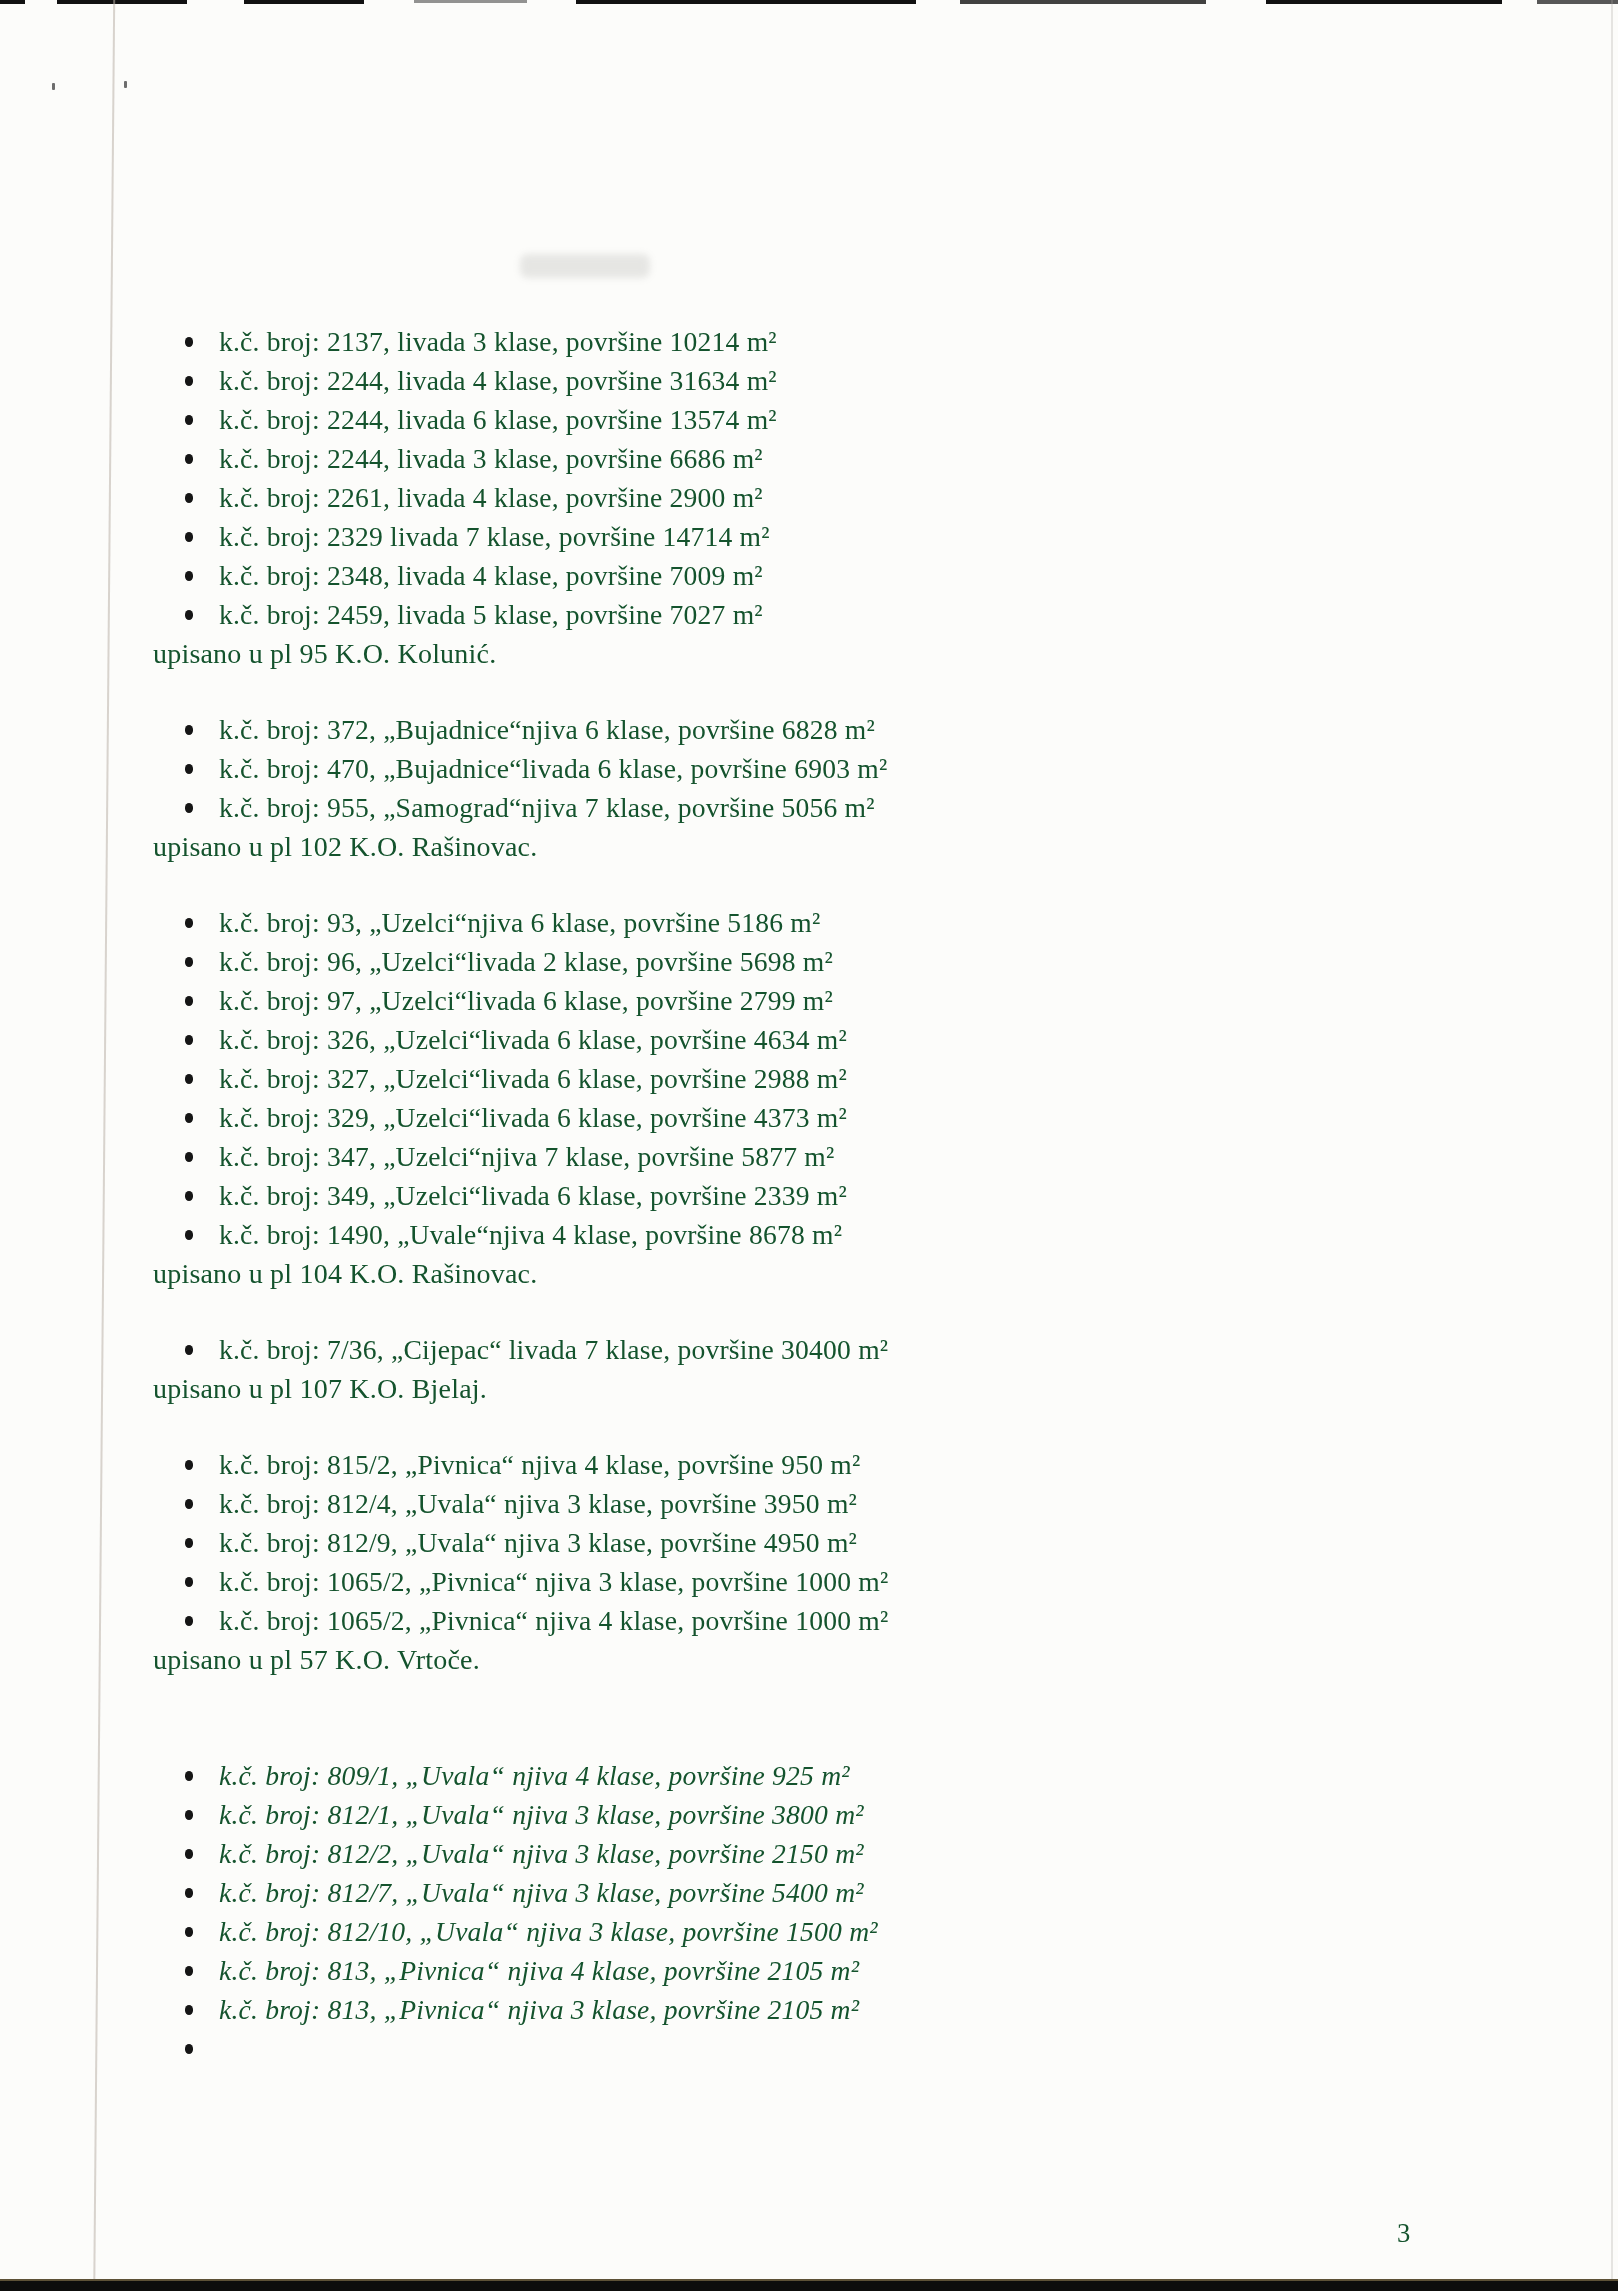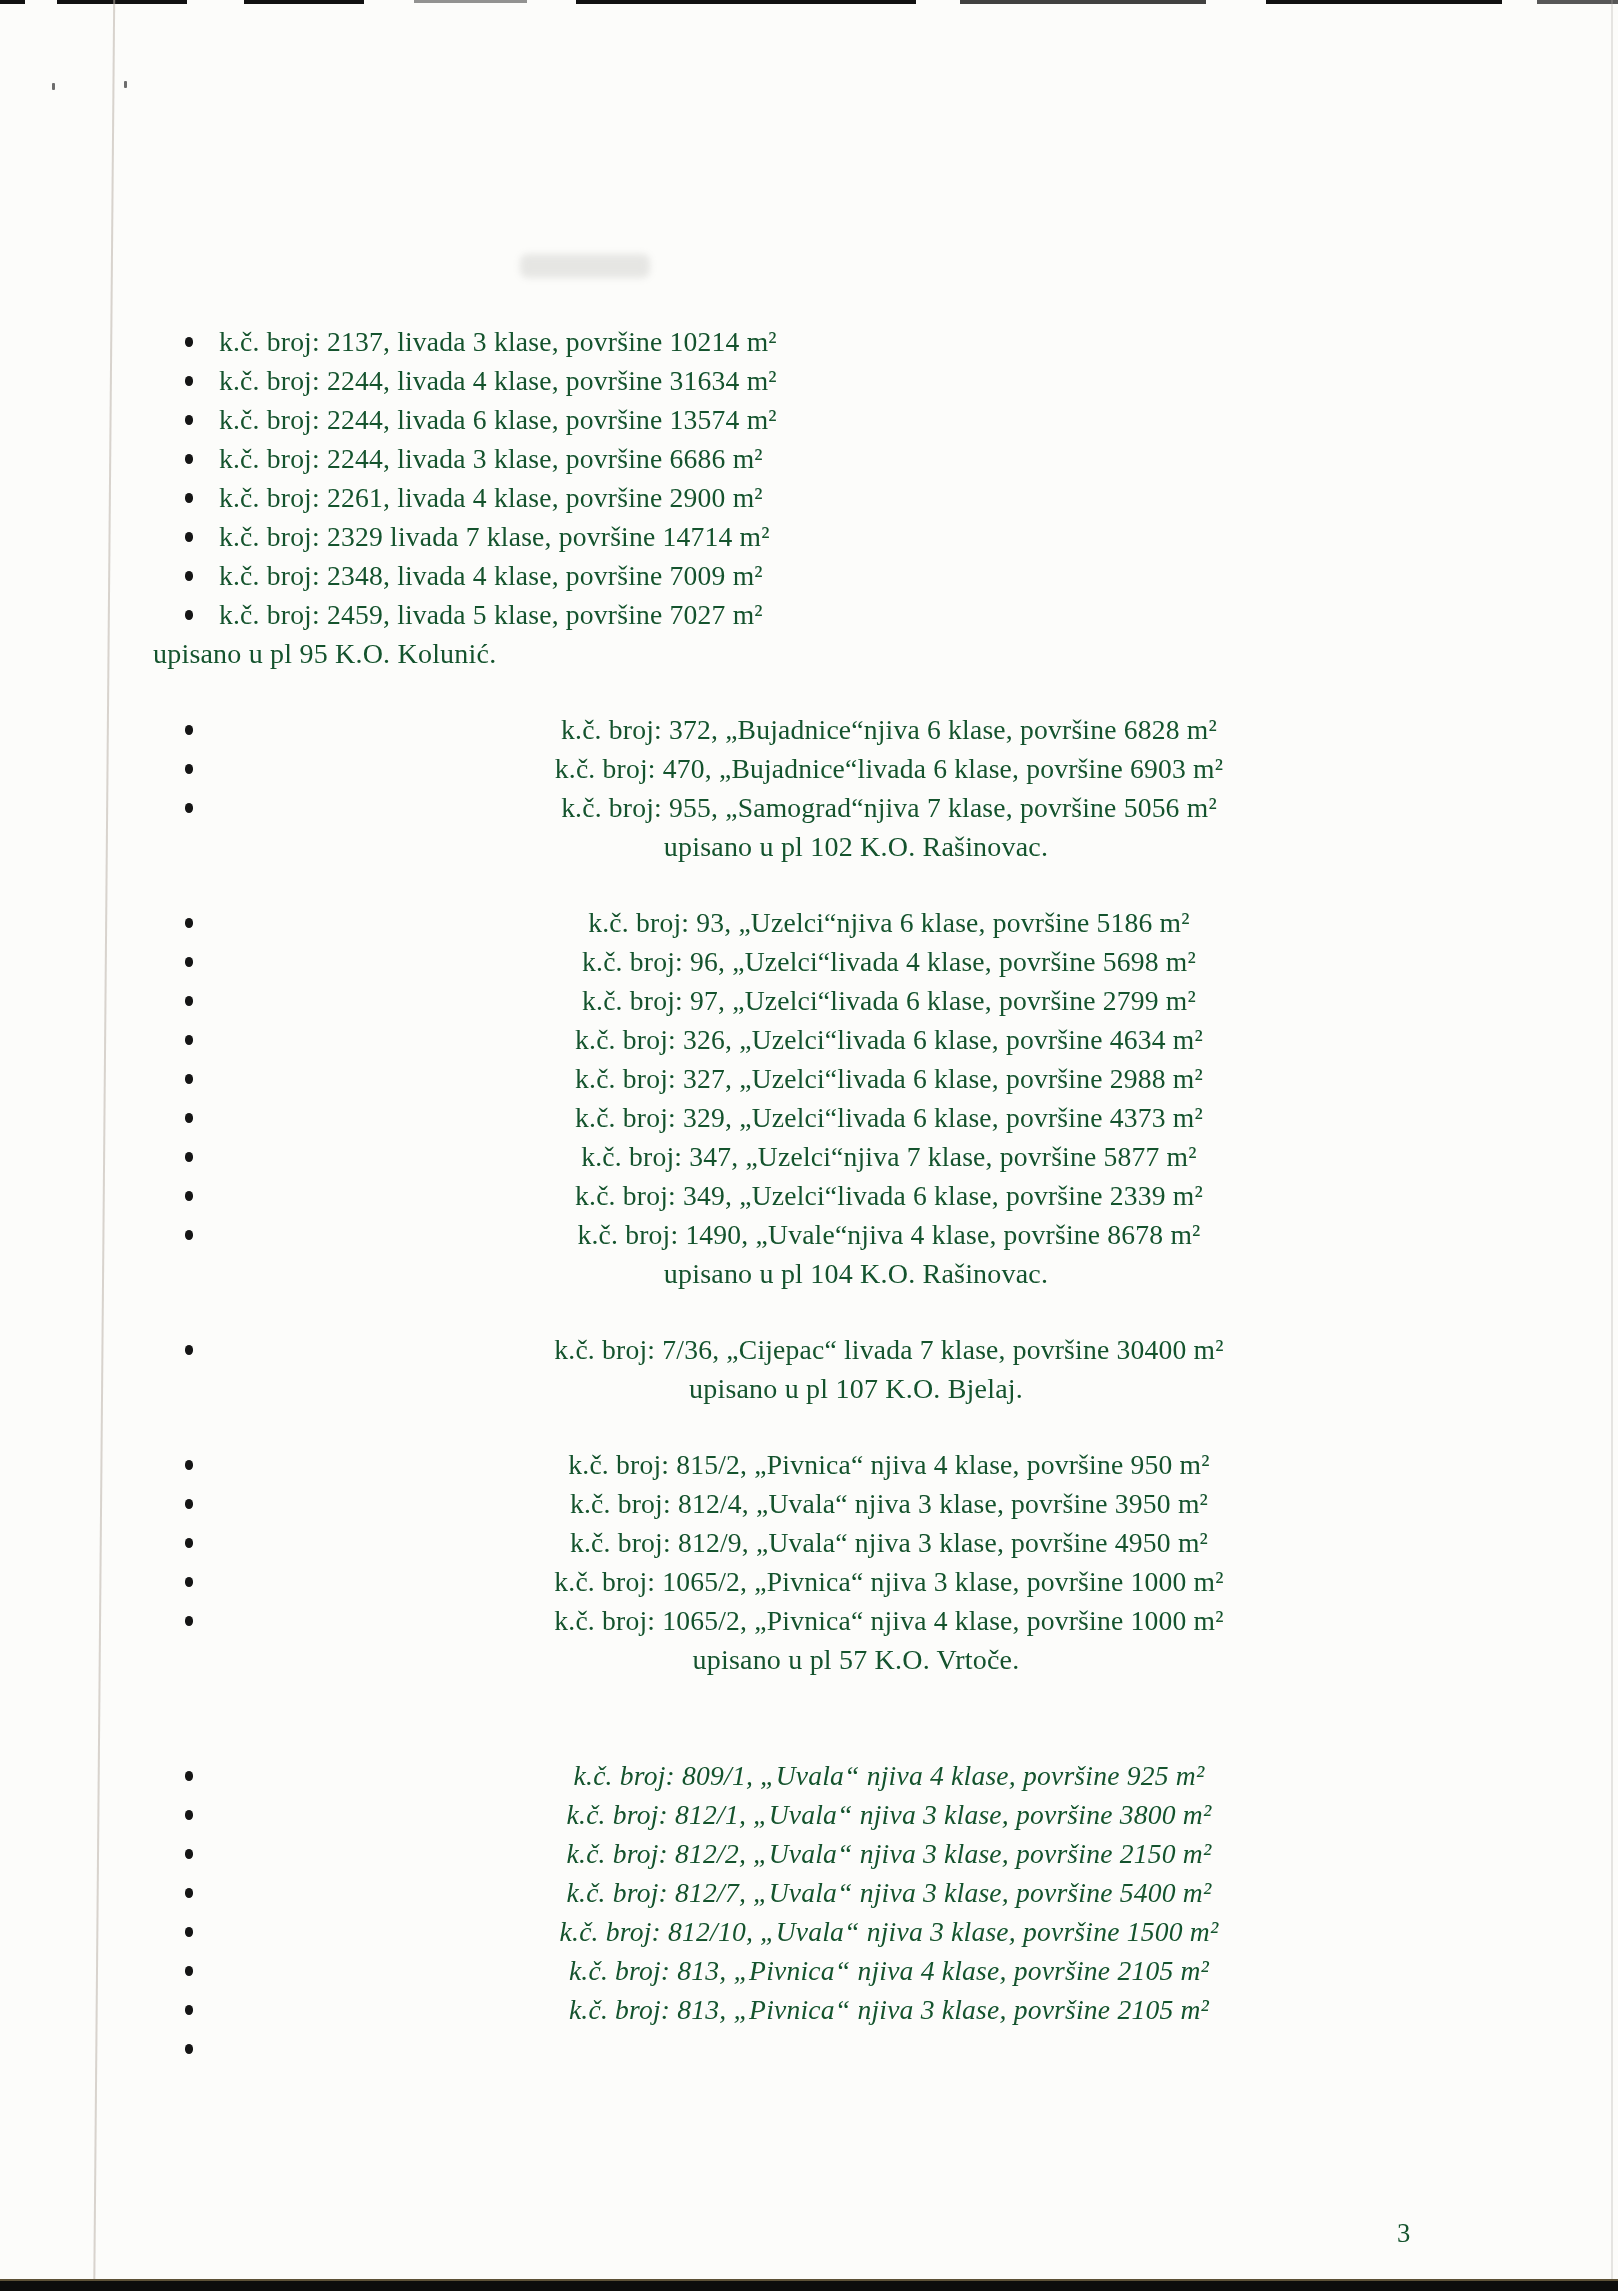--- a/index.html
+++ b/index.html
@@ -15,21 +15,21 @@
   }
 
   
   .content {
     position: absolute;
     top: 322px;
     left: 153px;
     right: 59px;
   }
   .section { position: relative; }
-  .section + .section { margin-top: 37px; text-align: center; }
+  .section + .section { margin-top: 37px; }
   .section:last-child { margin-top: 77px; font-style: italic; }
 
   .item {
     position: relative;
     padding-left: 66px;
     font-size: 27.6px;
     line-height: 39px;
     letter-spacing: 0.2px;
     white-space: nowrap;
   }
@@ -130,21 +130,21 @@
           <div class="footer">upisano u pl 95 K.O. Kolunić.</div>
         </div>
         <div class="section">
           <div class="item"><span class="dot"></span><span>k.č. broj: 372, „Bujadnice“njiva 6 klase, površine 6828 m²</span></div>
           <div class="item"><span class="dot"></span><span>k.č. broj: 470, „Bujadnice“livada 6 klase, površine 6903 m²</span></div>
           <div class="item"><span class="dot"></span><span>k.č. broj: 955, „Samograd“njiva 7 klase, površine 5056 m²</span></div>
           <div class="footer">upisano u pl 102 K.O. Rašinovac.</div>
         </div>
         <div class="section">
           <div class="item"><span class="dot"></span><span>k.č. broj: 93, „Uzelci“njiva 6 klase, površine 5186 m²</span></div>
-          <div class="item"><span class="dot"></span><span>k.č. broj: 96, „Uzelci“livada 4 klase, površine 5698 m²</span></div>
+          <div class="item"><span class="dot"></span><span>k.č. broj: 96, „Uzelci“livada 2 klase, površine 5698 m²</span></div>
           <div class="item"><span class="dot"></span><span>k.č. broj: 97, „Uzelci“livada 6 klase, površine 2799 m²</span></div>
           <div class="item"><span class="dot"></span><span>k.č. broj: 326, „Uzelci“livada 6 klase, površine 4634 m²</span></div>
           <div class="item"><span class="dot"></span><span>k.č. broj: 327, „Uzelci“livada 6 klase, površine 2988 m²</span></div>
           <div class="item"><span class="dot"></span><span>k.č. broj: 329, „Uzelci“livada 6 klase, površine 4373 m²</span></div>
           <div class="item"><span class="dot"></span><span>k.č. broj: 347, „Uzelci“njiva 7 klase, površine 5877 m²</span></div>
           <div class="item"><span class="dot"></span><span>k.č. broj: 349, „Uzelci“livada 6 klase, površine 2339 m²</span></div>
           <div class="item"><span class="dot"></span><span>k.č. broj: 1490, „Uvale“njiva 4 klase, površine 8678 m²</span></div>
           <div class="footer">upisano u pl 104 K.O. Rašinovac.</div>
         </div>
         <div class="section">

